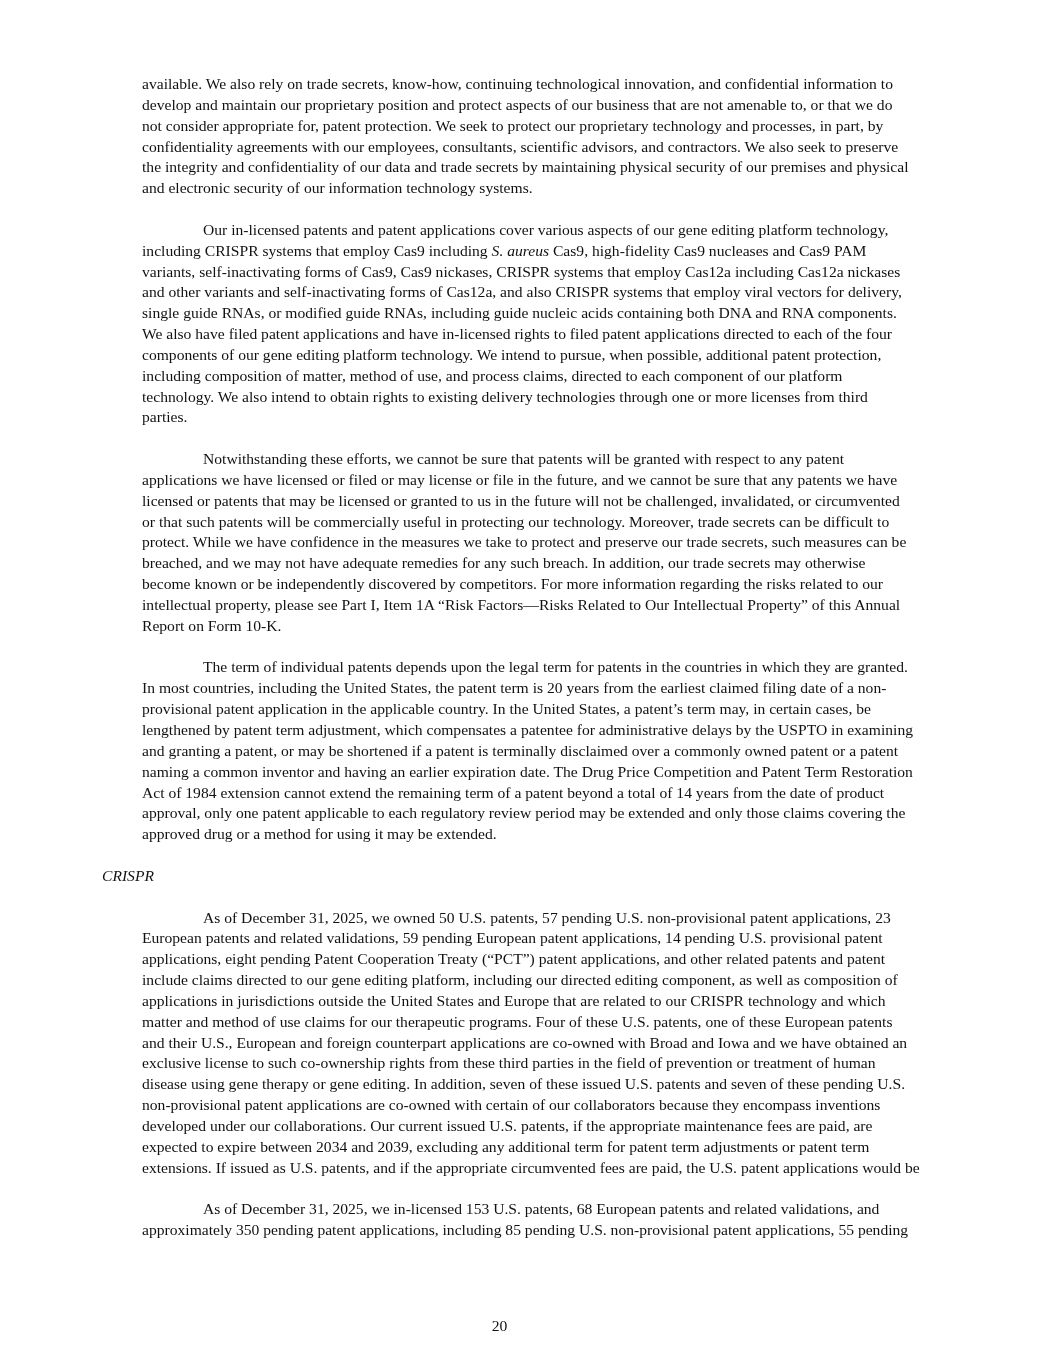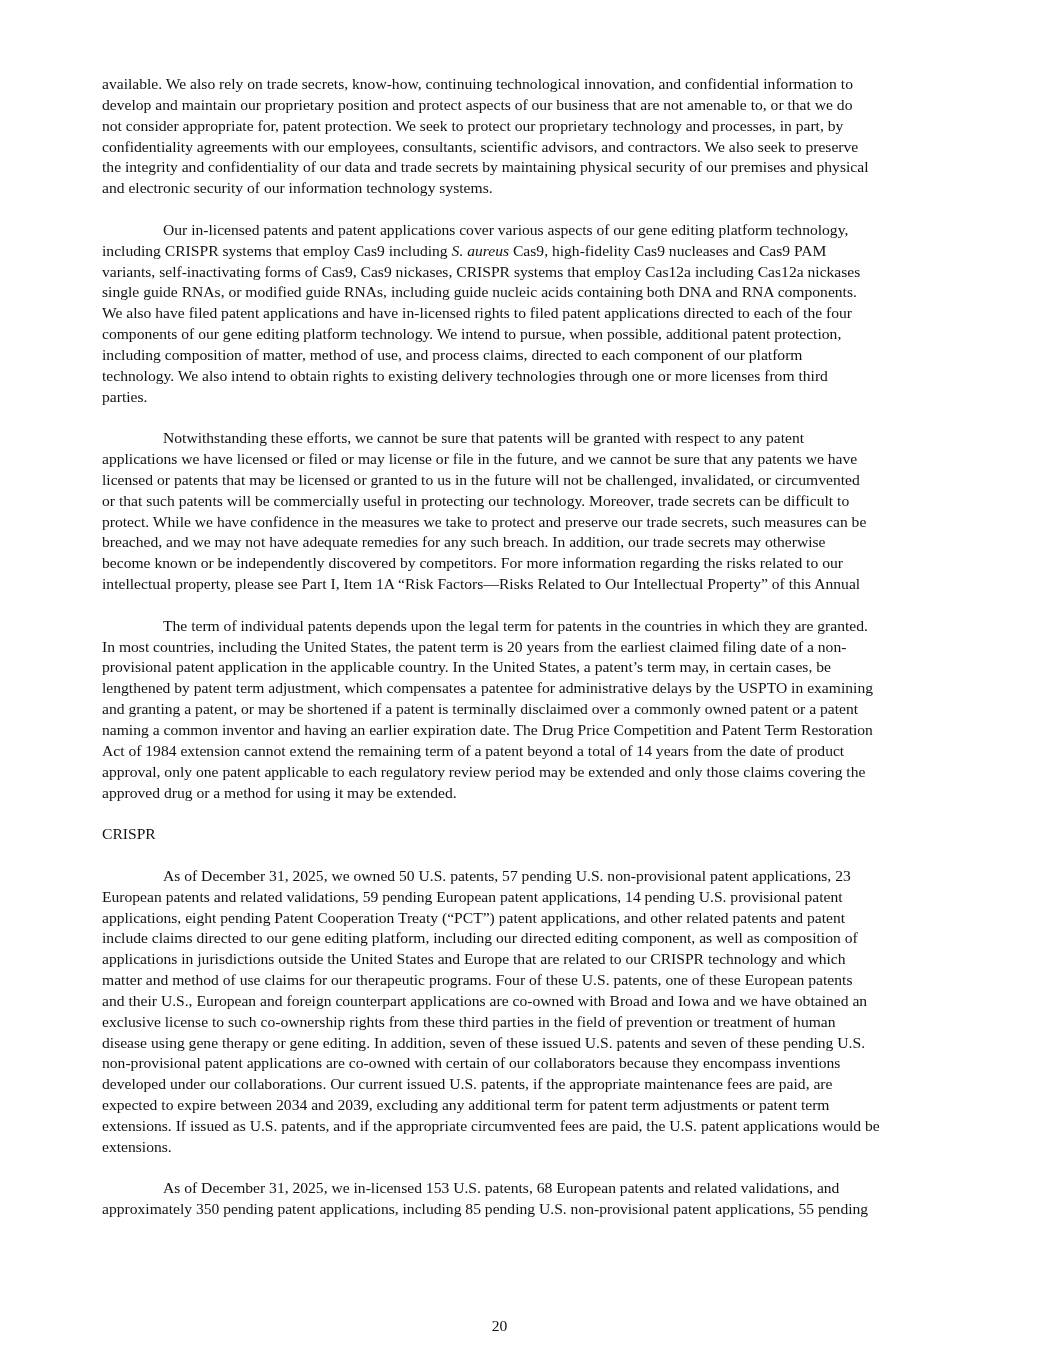--- a/index.html
+++ b/index.html
@@ -22,25 +22,27 @@
       width: 860px;
     }
     .para {
       margin: 0 0 20.8px 0;
       font-size: 15.6px;
       line-height: 20.85px;
     }
     .line {
       display: block;
       white-space: nowrap;
+      margin-left: 40px;
     }
     .line.indent {
       text-indent: 61px;
     }
     .heading {
+      font-style: italic;
       margin: 0 0 20.8px 0;
       font-size: 15.6px;
       line-height: 20.85px;
     }
     em.species { }
     .page-number {
       position: absolute;
       top: 1316px;
       left: 0;
       width: 999px;
@@ -60,37 +62,39 @@
     <span class="line">not consider appropriate for, patent protection. We seek to protect our proprietary technology and processes, in part, by</span>
     <span class="line">confidentiality agreements with our employees, consultants, scientific advisors, and contractors. We also seek to preserve</span>
     <span class="line">the integrity and confidentiality of our data and trade secrets by maintaining physical security of our premises and physical</span>
     <span class="line">and electronic security of our information technology systems.</span>
   </p>
 
   <p class="para">
     <span class="line indent">Our in-licensed patents and patent applications cover various aspects of our gene editing platform technology,</span>
     <span class="line"><span>including CRISPR systems that employ Cas9 including </span><em class="species">S. aureus</em><span> Cas9, high-fidelity Cas9 nucleases and Cas9 PAM</span></span>
     <span class="line">variants, self-inactivating forms of Cas9, Cas9 nickases, CRISPR systems that employ Cas12a including Cas12a nickases</span>
+    <span class="line">and other variants and self-inactivating forms of Cas12a, and also CRISPR systems that employ viral vectors for delivery,</span>
     <span class="line">single guide RNAs, or modified guide RNAs, including guide nucleic acids containing both DNA and RNA components.</span>
     <span class="line">We also have filed patent applications and have in-licensed rights to filed patent applications directed to each of the four</span>
     <span class="line">components of our gene editing platform technology. We intend to pursue, when possible, additional patent protection,</span>
     <span class="line">including composition of matter, method of use, and process claims, directed to each component of our platform</span>
     <span class="line">technology. We also intend to obtain rights to existing delivery technologies through one or more licenses from third</span>
     <span class="line">parties.</span>
   </p>
 
   <p class="para">
     <span class="line indent">Notwithstanding these efforts, we cannot be sure that patents will be granted with respect to any patent</span>
     <span class="line">applications we have licensed or filed or may license or file in the future, and we cannot be sure that any patents we have</span>
     <span class="line">licensed or patents that may be licensed or granted to us in the future will not be challenged, invalidated, or circumvented</span>
     <span class="line">or that such patents will be commercially useful in protecting our technology. Moreover, trade secrets can be difficult to</span>
     <span class="line">protect. While we have confidence in the measures we take to protect and preserve our trade secrets, such measures can be</span>
     <span class="line">breached, and we may not have adequate remedies for any such breach. In addition, our trade secrets may otherwise</span>
     <span class="line">become known or be independently discovered by competitors. For more information regarding the risks related to our</span>
     <span class="line">intellectual property, please see Part I, Item 1A “Risk Factors—Risks Related to Our Intellectual Property” of this Annual</span>
+    <span class="line">Report on Form 10-K.</span>
   </p>
 
   <p class="para">
     <span class="line indent">The term of individual patents depends upon the legal term for patents in the countries in which they are granted.</span>
     <span class="line">In most countries, including the United States, the patent term is 20 years from the earliest claimed filing date of a non-</span>
     <span class="line">provisional patent application in the applicable country. In the United States, a patent’s term may, in certain cases, be</span>
     <span class="line">lengthened by patent term adjustment, which compensates a patentee for administrative delays by the USPTO in examining</span>
     <span class="line">and granting a patent, or may be shortened if a patent is terminally disclaimed over a commonly owned patent or a patent</span>
     <span class="line">naming a common inventor and having an earlier expiration date. The Drug Price Competition and Patent Term Restoration</span>
     <span class="line">Act of 1984 extension cannot extend the remaining term of a patent beyond a total of 14 years from the date of product</span>
@@ -107,21 +111,20 @@
     <span class="line">include claims directed to our gene editing platform, including our directed editing component, as well as composition of</span>
     <span class="line">applications in jurisdictions outside the United States and Europe that are related to our CRISPR technology and which</span>
     <span class="line">matter and method of use claims for our therapeutic programs. Four of these U.S. patents, one of these European patents</span>
     <span class="line">and their U.S., European and foreign counterpart applications are co-owned with Broad and Iowa and we have obtained an</span>
     <span class="line">exclusive license to such co-ownership rights from these third parties in the field of prevention or treatment of human</span>
     <span class="line">disease using gene therapy or gene editing. In addition, seven of these issued U.S. patents and seven of these pending U.S.</span>
     <span class="line">non-provisional patent applications are co-owned with certain of our collaborators because they encompass inventions</span>
     <span class="line">developed under our collaborations. Our current issued U.S. patents, if the appropriate maintenance fees are paid, are</span>
     <span class="line">expected to expire between 2034 and 2039, excluding any additional term for patent term adjustments or patent term</span>
     <span class="line">extensions. If issued as U.S. patents, and if the appropriate circumvented fees are paid, the U.S. patent applications would be</span>
-    <span class="line">extensions.</span>
   </p>
 
   <p class="para">
     <span class="line indent">As of December 31, 2025, we in-licensed 153 U.S. patents, 68 European patents and related validations, and</span>
     <span class="line">approximately 350 pending patent applications, including 85 pending U.S. non-provisional patent applications, 55 pending</span>
   </p>
 
 </div>
 
 <div class="page-number">20</div>

